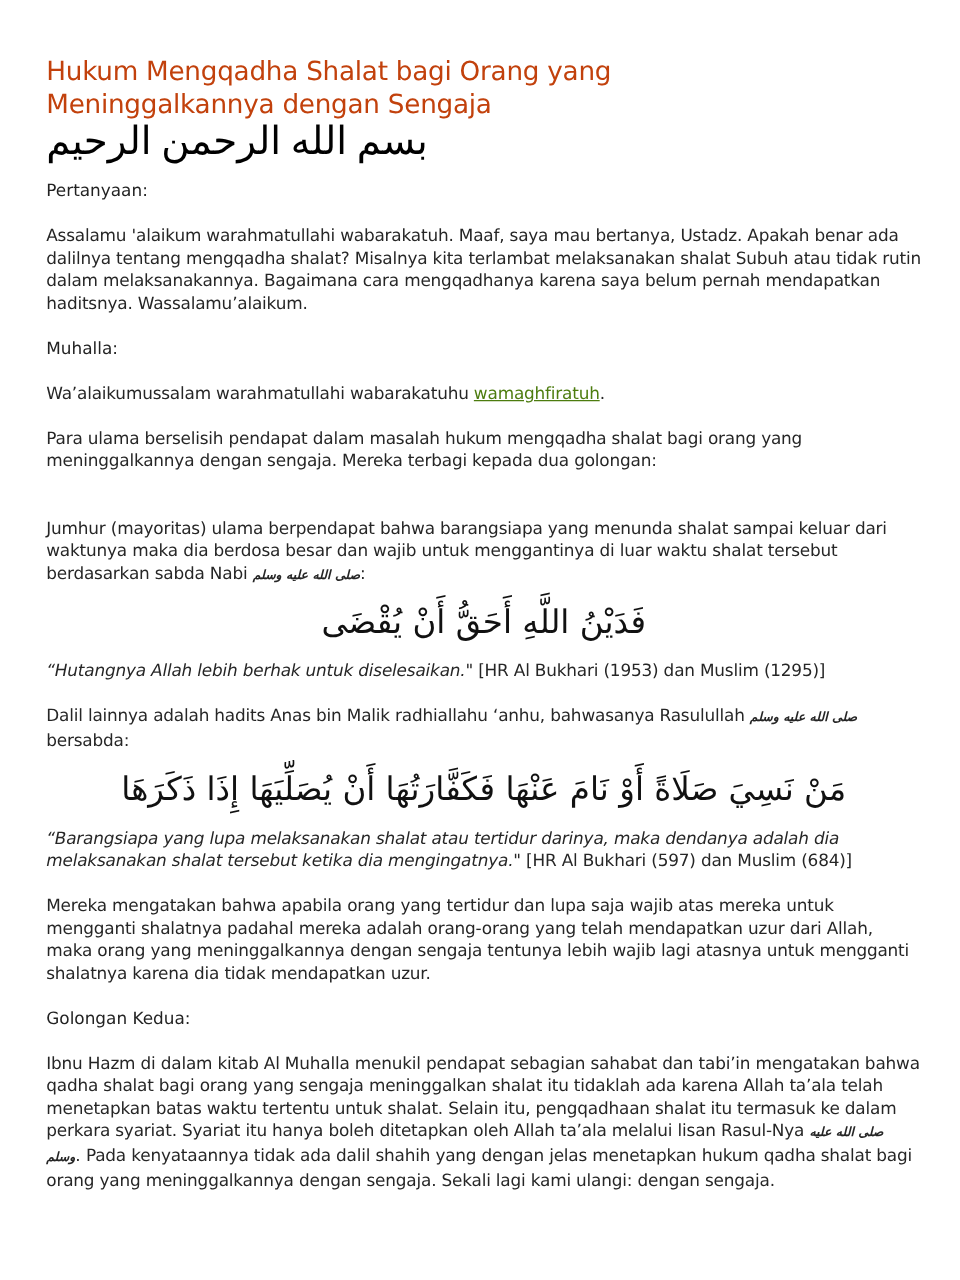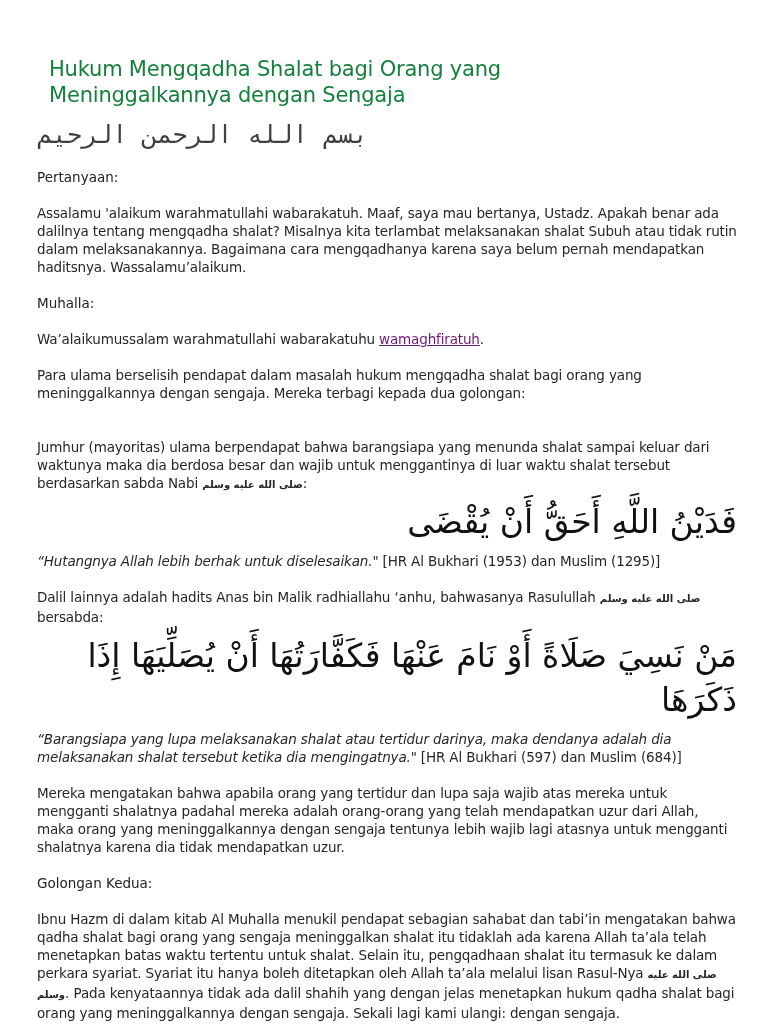--- a/index.html
+++ b/index.html
@@ -17,70 +17,71 @@
     }
     .page {
       position: absolute;
       left: 37px;
       top: 44px;
       width: 700px;
     }
     .title {
       font-size: 21px;
       line-height: 26px;
-      margin: 12px;
+      margin: 0;
       font-weight: normal;
       letter-spacing: -0.2px;
-      color: #15803d;
+      color: #c2410c;
     }
     .basmalah {
-      font-family: Liberation Mono, monospace;
-      font-size: 25px;
+      font-family: Liberation Serif, serif;
+      font-size: 31px;
       line-height: 34px;
       direction: rtl;
       text-align: left;
       unicode-bidi: plaintext;
       margin: 0 0 0 0;
-      color: #404040;
+      color: #000000;
     }
     .heading {
       font-size: 13.5px;
       font-weight: normal;
       margin: 0;
       line-height: 18px;
       color: #222;
     }
     p {
       font-size: 13.5px;
       line-height: 18px;
       margin: 0;
       color: #262626;
       letter-spacing: -0.15px;
     }
     .arabic-inline {
       font-size: 10px;
       font-weight: bold;
       unicode-bidi: isolate;
       direction: rtl;
+      font-style: italic;
     }
     .hadith {
-      font-size: 33px;
+      font-size: 26px;
       line-height: 44px;
       direction: rtl;
       unicode-bidi: plaintext;
-      text-align: right;
+      text-align: center;
       color: #111;
       margin: 0;
     }
     .quote {
       font-style: italic;
       margin-top: 32px;
     }
     a.link {
-      color: #701a75;
+      color: #4d7c0f;
       text-decoration: underline;
     }
     .gap-s { height: 14px; }
     .gap-m { height: 18px; }
   </style>
 </head>
 <body>
 
 <div class="page">
   <h1 class="title">

